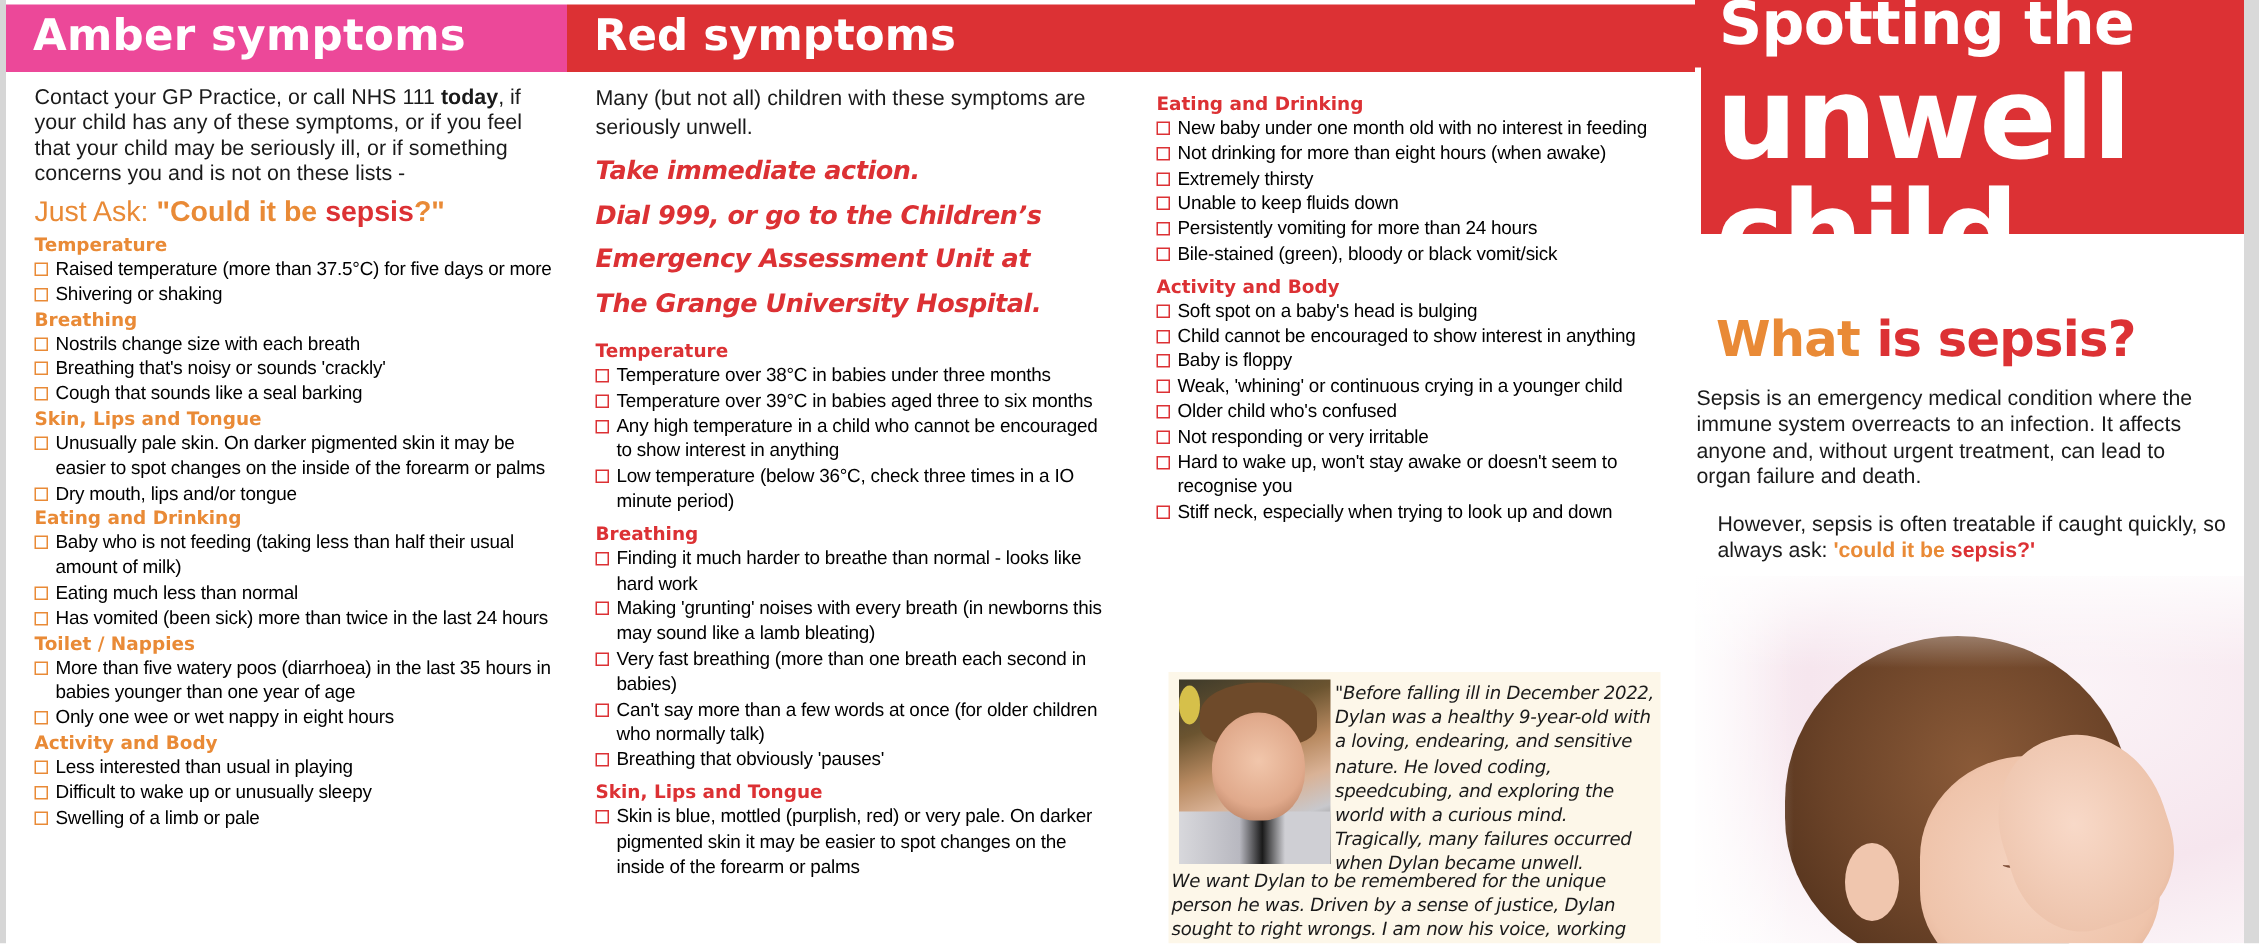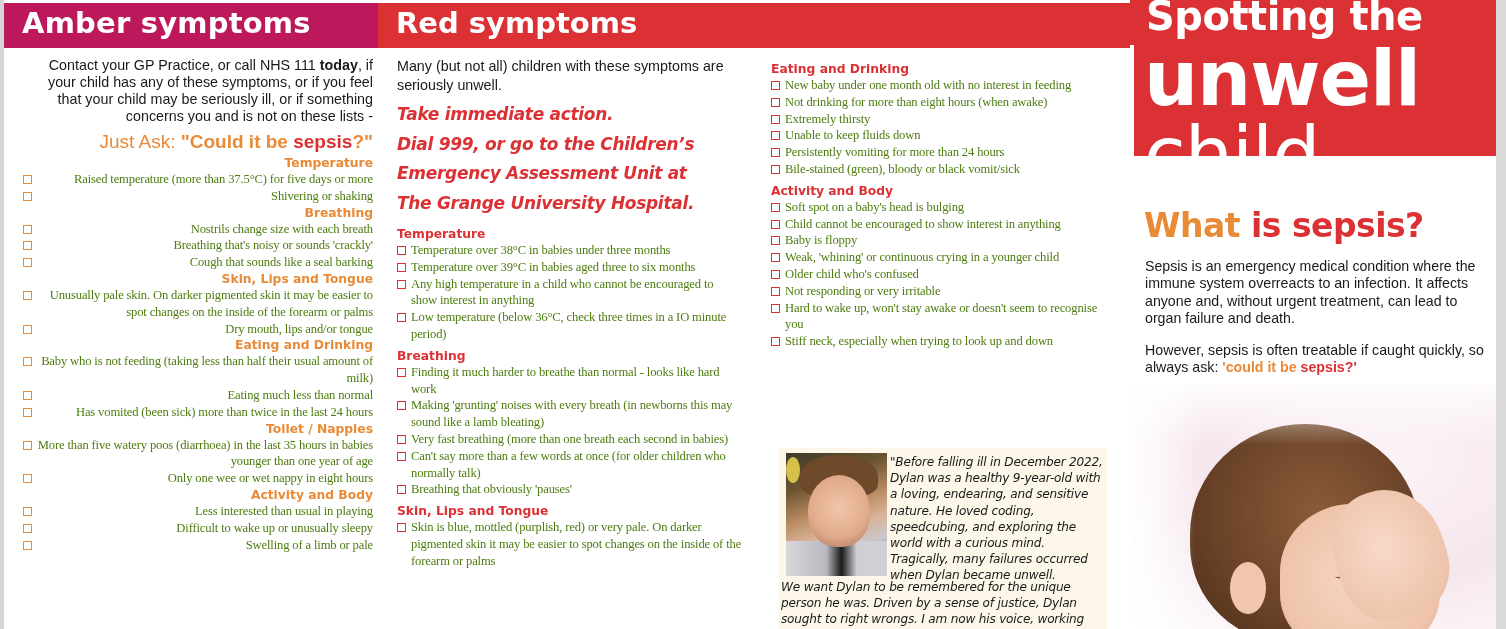--- a/index.html
+++ b/index.html
@@ -4,34 +4,34 @@
 <style>
   * { box-sizing: border-box; margin: 0; padding: 0; }
   html, body { width: 1506px; height: 629px; overflow: hidden; background: #fff; }
   body { position: relative; font-family: "DejaVu Sans", sans-serif; color: #1a1a1a; }
   .edge-left { position: absolute; left: 0; top: 0; width: 4px; height: 629px; background: #d6d6d6; }
   .edge-right { position: absolute; left: 1496px; top: 0; width: 10px; height: 629px; background: #d9d9d9; }
   .page { position: absolute; left: 4px; top: 0; width: 1492px; height: 629px; background: #fff; overflow: hidden; }
 
   
   .amber-col { position: absolute; left: 0; top: 0; width: 374px; height: 629px; }
-  .amber-header { position: absolute; left: 0; top: 3px; width: 374px; height: 45px; background: #be185d; }
+  .amber-header { position: absolute; left: 0; top: 3px; width: 374px; height: 45px; background: #ec4899; }
   .amber-header h1 { position: absolute; left: 18px; top: 3px; font-family: "DejaVu Sans", sans-serif; font-weight: bold; color: #fff; font-size: 29px; letter-spacing: 0.2px; }
-  .amber-body { position: absolute; left: 19px; top: 57px; width: 350px; text-align: right; }
+  .amber-body { position: absolute; left: 19px; top: 57px; width: 350px; }
   .intro { font-family: "Liberation Sans", sans-serif; font-size: 14.3px; line-height: 17px; color: #1a1a1a; }
   .intro b { font-weight: bold; }
   .ask { margin-top: 5px; font-family: "Liberation Sans", sans-serif; font-size: 19px; color: #e98a36; line-height: 24px; }
   .ask .q { font-weight: bold; }
   .ask .sep { font-weight: bold; color: #dc3134; }
 
   .sec-title { font-family: "DejaVu Sans", sans-serif; font-weight: bold; font-size: 12.3px; line-height: 16px; }
   .amber .sec-title { color: #e98a36; }
   .red .sec-title { color: #dc3134; }
   ul.sym { list-style: none; }
-  ul.sym li { position: relative; padding-left: 14px; font-family: Liberation Serif, serif; font-size: 12.6px; line-height: 16.8px; color: #4d7c0f; letter-spacing: -0.15px; }
+  ul.sym li { position: relative; padding-left: 14px; font-family: Liberation Sans, sans-serif; font-size: 12.6px; line-height: 16.8px; color: #000000; letter-spacing: -0.15px; }
   ul.sym li .box { position: absolute; left: 0; top: 4px; width: 9px; height: 9px; border: 1.5px solid; }
   .amber ul.sym li .box { border-color: #e98a36; }
   .red ul.sym li .box { border-color: #dc3134; }
 
   
   .red-col { position: absolute; left: 374px; top: 0; width: 752px; height: 629px; }
   .red-header { position: absolute; left: 0; top: 3px; width: 752px; height: 45px; background: #dc3134; padding-left: 41px; }
   .red-header h1 { position: absolute; left: 18px; top: 3px; font-family: "DejaVu Sans", sans-serif; font-weight: bold; color: #fff; font-size: 29px; }
   .red-left { position: absolute; left: 19px; top: 57px; width: 345px; }
   .red-right { position: absolute; left: 393px; top: 61px; width: 345px; }
@@ -46,25 +46,25 @@
   .quote-photo .leaf { position: absolute; left: 0; top: 4px; width: 14px; height: 26px; background: #d6c04a; border-radius: 50%; }
   .quote-text-a { position: absolute; left: 111px; top: 6px; width: 215px; font-family: "DejaVu Sans", sans-serif; font-style: italic; font-size: 12.1px; line-height: 16.2px; color: #1a1a1a; letter-spacing: -0.2px; }
   .quote-text-b { position: absolute; left: 2px; top: 131px; width: 326px; font-family: "DejaVu Sans", sans-serif; font-style: italic; font-size: 12.1px; line-height: 16.2px; color: #1a1a1a; letter-spacing: -0.2px; }
 
   
   .right-col { position: absolute; left: 1126px; top: 0; width: 366px; height: 629px; }
   .title-block { position: absolute; left: 0; top: 0; width: 366px; height: 156px; background: #dc3134; overflow: hidden; }
   .title-notch { position: absolute; left: 0; top: 45px; width: 4px; height: 160px; background: #fff; }
   .t1 { position: absolute; left: 16px; top: -7px; font-family: "DejaVu Sans", sans-serif; font-weight: bold; font-size: 40px; color: #fff; letter-spacing: -0.5px; }
   .t2 { position: absolute; left: 14px; top: 34px; font-family: "DejaVu Sans", sans-serif; font-weight: bold; font-size: 76px; color: #fff; line-height: 90px; letter-spacing: -1px; }
-  .t3 { position: absolute; left: 14px; top: 110px; font-family: "DejaVu Sans", sans-serif; font-weight: normal; font-size: 76px; color: #fff; line-height: 90px; letter-spacing: -1px; }
+  .t3 { position: absolute; left: 14px; top: 110px; font-family: "DejaVu Sans", sans-serif; font-weight: bold; font-size: 76px; color: #fff; line-height: 90px; letter-spacing: -1px; }
   .what { position: absolute; left: 14px; top: 206px; font-family: "DejaVu Sans", sans-serif; font-weight: bold; font-size: 33px; line-height: 40px; letter-spacing: -0.5px; }
   .what .a { color: #e98a36; }
   .what .b { color: #dc3134; }
-  .desc { position: absolute; left: 15px; top: 258px; width: 345px; font-family: "Liberation Sans", sans-serif; font-size: 14.2px; line-height: 17.3px; color: #1a1a1a; }
+  .desc { position: absolute; left: 1px; top: 258px; width: 345px; font-family: "Liberation Sans", sans-serif; font-size: 14.2px; line-height: 17.3px; color: #1a1a1a; }
   .desc2 { position: absolute; left: 15px; top: 342px; width: 345px; font-family: "Liberation Sans", sans-serif; font-size: 14.2px; line-height: 17.3px; color: #1a1a1a; }
   .desc2 .ask1 { font-weight: bold; color: #e98a36; }
   .desc2 .ask2 { font-weight: bold; color: #dc3134; }
   .child-photo { position: absolute; left: 0; top: 384px; width: 366px; height: 245px; background: radial-gradient(ellipse at 70% 30%, #fbf3f7 0%, #f6e6ee 50%, #fff 100%); overflow: hidden; }
   .child-hair { position: absolute; left: 60px; top: 40px; width: 230px; height: 220px; border-radius: 50% 50% 40% 45%; background: radial-gradient(ellipse at 55% 40%, #8a5a38 0%, #6b4328 55%, #4a2c18 100%); }
   .child-face { position: absolute; left: 150px; top: 120px; width: 160px; height: 150px; border-radius: 45% 45% 40% 40%; background: radial-gradient(ellipse at 50% 50%, #f6d6c4 0%, #efc4ab 70%, #d9a58a 100%); }
   .child-ear { position: absolute; left: 100px; top: 178px; width: 36px; height: 52px; border-radius: 50%; background: #f0c6ae; }
   .child-hand { position: absolute; left: 205px; top: 105px; width: 110px; height: 130px; border-radius: 45% 50% 40% 40%; background: radial-gradient(ellipse at 45% 45%, #f8d9c8 0%, #edc3ab 75%, #d9a58a 100%); transform: rotate(-18deg); }
   .child-eye { position: absolute; left: 205px; top: 190px; width: 24px; height: 5px; border-bottom: 2px solid #7d4c36; border-radius: 0 0 50% 50%; }
   .fade { position: absolute; left: 0; top: 0; width: 366px; height: 245px; background: linear-gradient(180deg, rgba(255,255,255,0.85) 0%, rgba(255,255,255,0) 25%), linear-gradient(90deg, rgba(255,255,255,0.9) 0%, rgba(255,255,255,0) 18%); }

